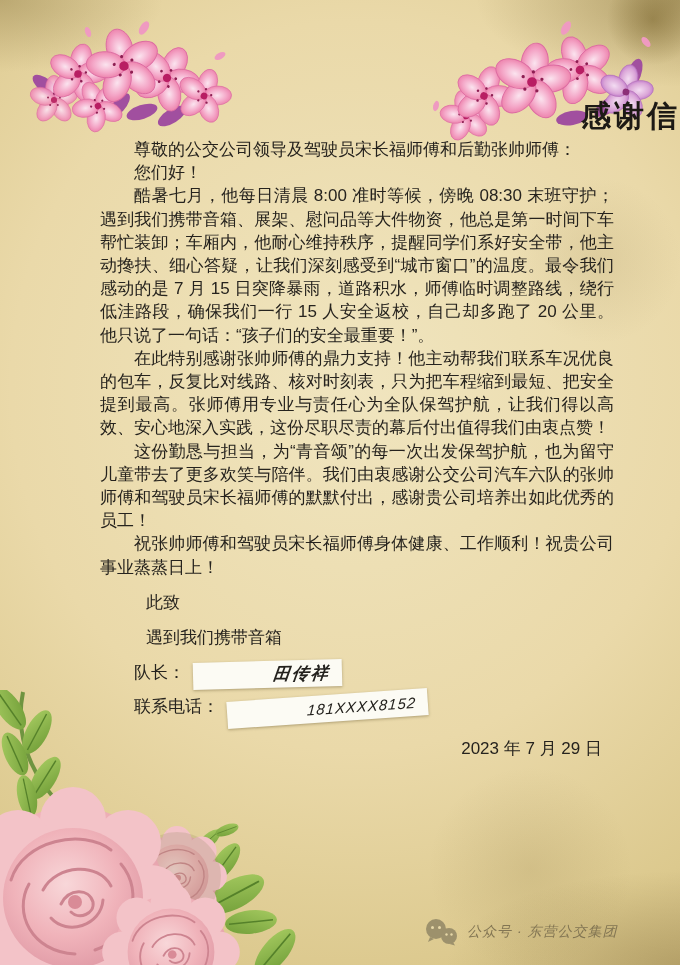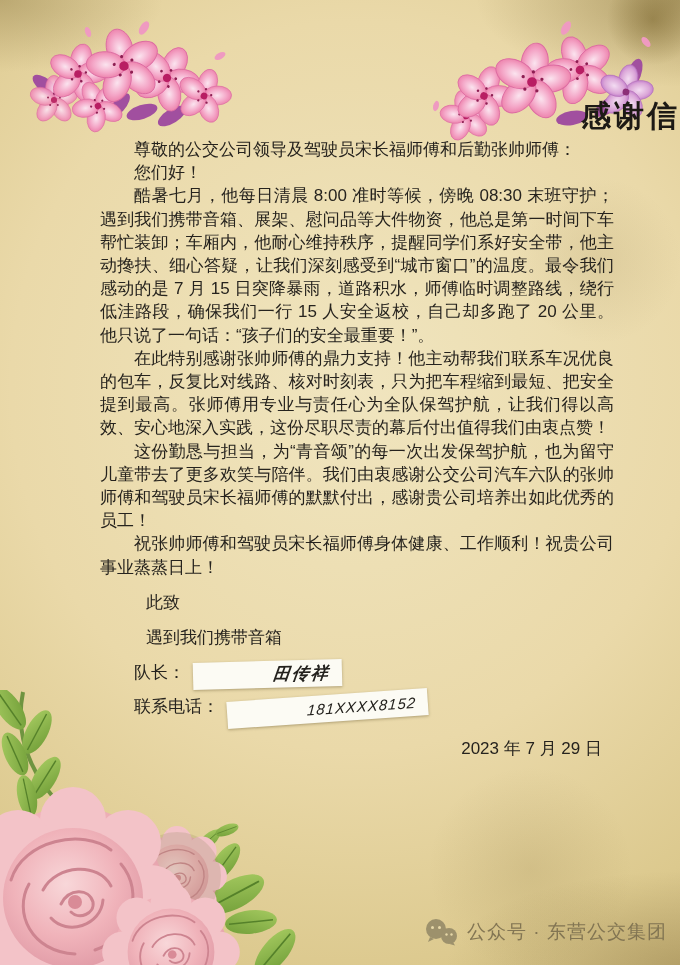--- a/index.html
+++ b/index.html
@@ -44,21 +44,21 @@
   .slip.phone{transform:rotate(-4deg);}
   .hand{
     font-style:italic;font-weight:700;color:#23211d;
     letter-spacing:2px;transform:skewX(-8deg);display:inline-block;
   }
   .hand.num{font-weight:400;font-size:15px;letter-spacing:1px;}
   .date-line{margin-top:14px;text-align:right;text-indent:0;}
   .footer{
     position:absolute;left:424px;top:918px;z-index:2;
     display:flex;align-items:center;gap:9px;
-    font-size:19px;color:rgba(125,113,80,.95);letter-spacing:1px;
+    font-size:14px;color:rgba(125,113,80,.95);letter-spacing:1px;font-style:italic;
   }
   .footer svg{display:block;opacity:.8;}
 </style>
 </head>
 <body>
 
 <div class="page">
 
   <svg class="deco blos-tl" viewBox="0 0 218 122">
     <defs>

